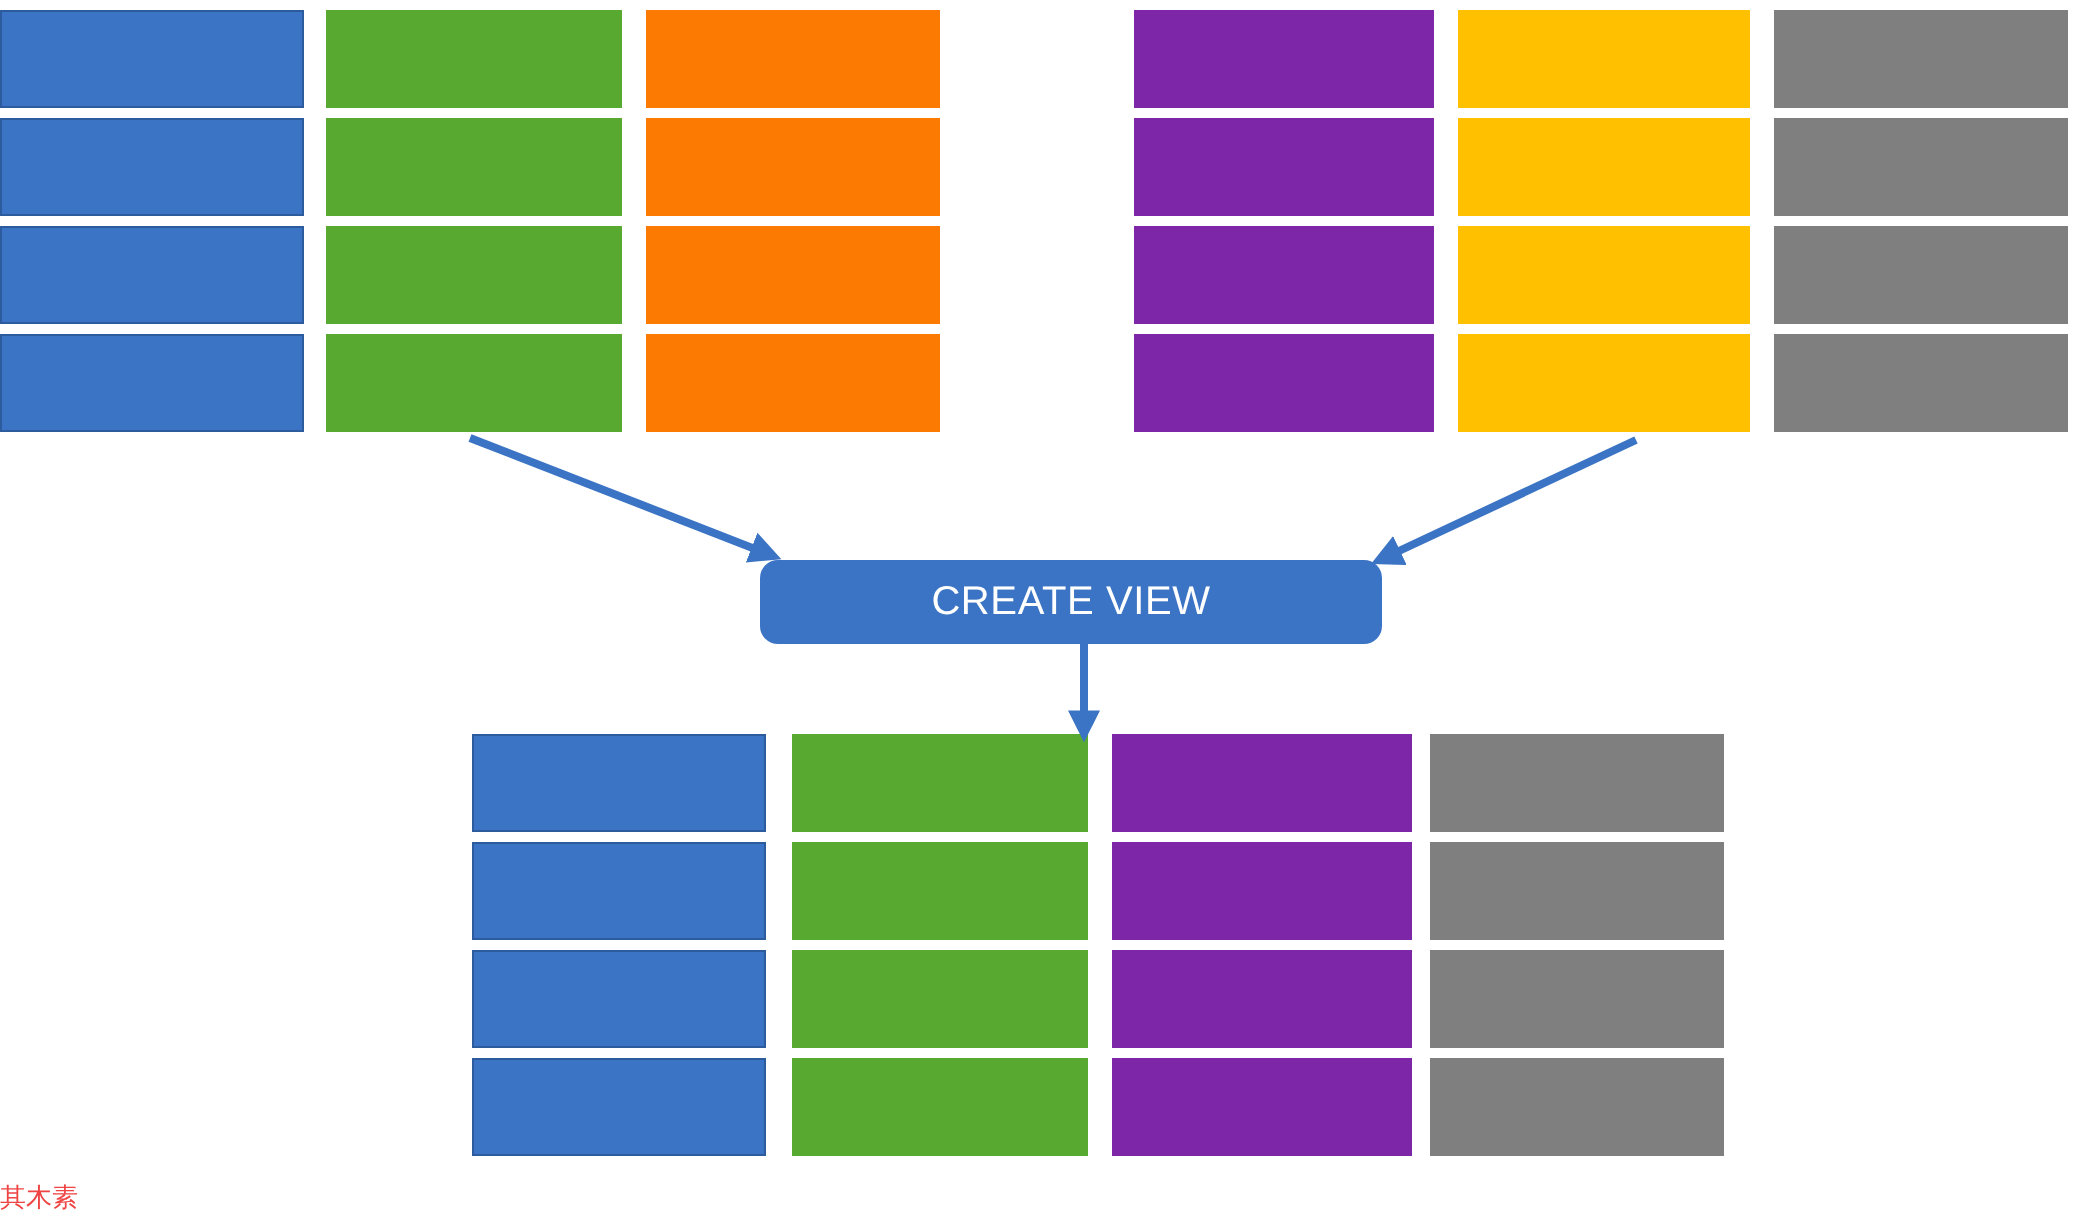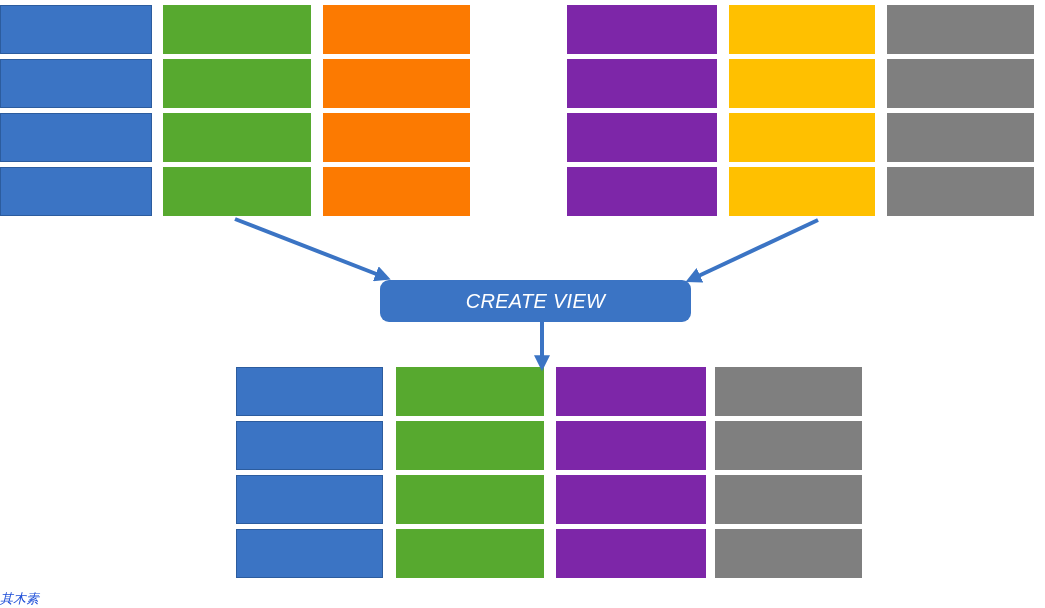--- a/index.html
+++ b/index.html
@@ -10,21 +10,20 @@
   }
   body {
     font-family: "Liberation Sans", sans-serif;
   }
   #canvas {
     position: relative;
     width: 1045px;
     height: 608px;
     background: #ffffff;
     overflow: hidden;
-    font-style: italic;
   }
   .table-group {
     position: absolute;
   }
   .table-column {
     position: absolute;
     top: 0;
   }
   .row-box {
     position: absolute;
@@ -86,21 +85,21 @@
     width: 1045px;
     height: 608px;
     pointer-events: none;
   }
 
   #watermark {
     position: absolute;
     left: 0px;
     top: 590px;
     font-size: 13px;
-    color: #1d4ed8;
+    color: #ef4444;
     font-family: "DejaVu Sans", sans-serif;
     white-space: nowrap;
     user-select: none;
   }
 </style>
 </head>
 <body>
 
 <div id="canvas">
 

